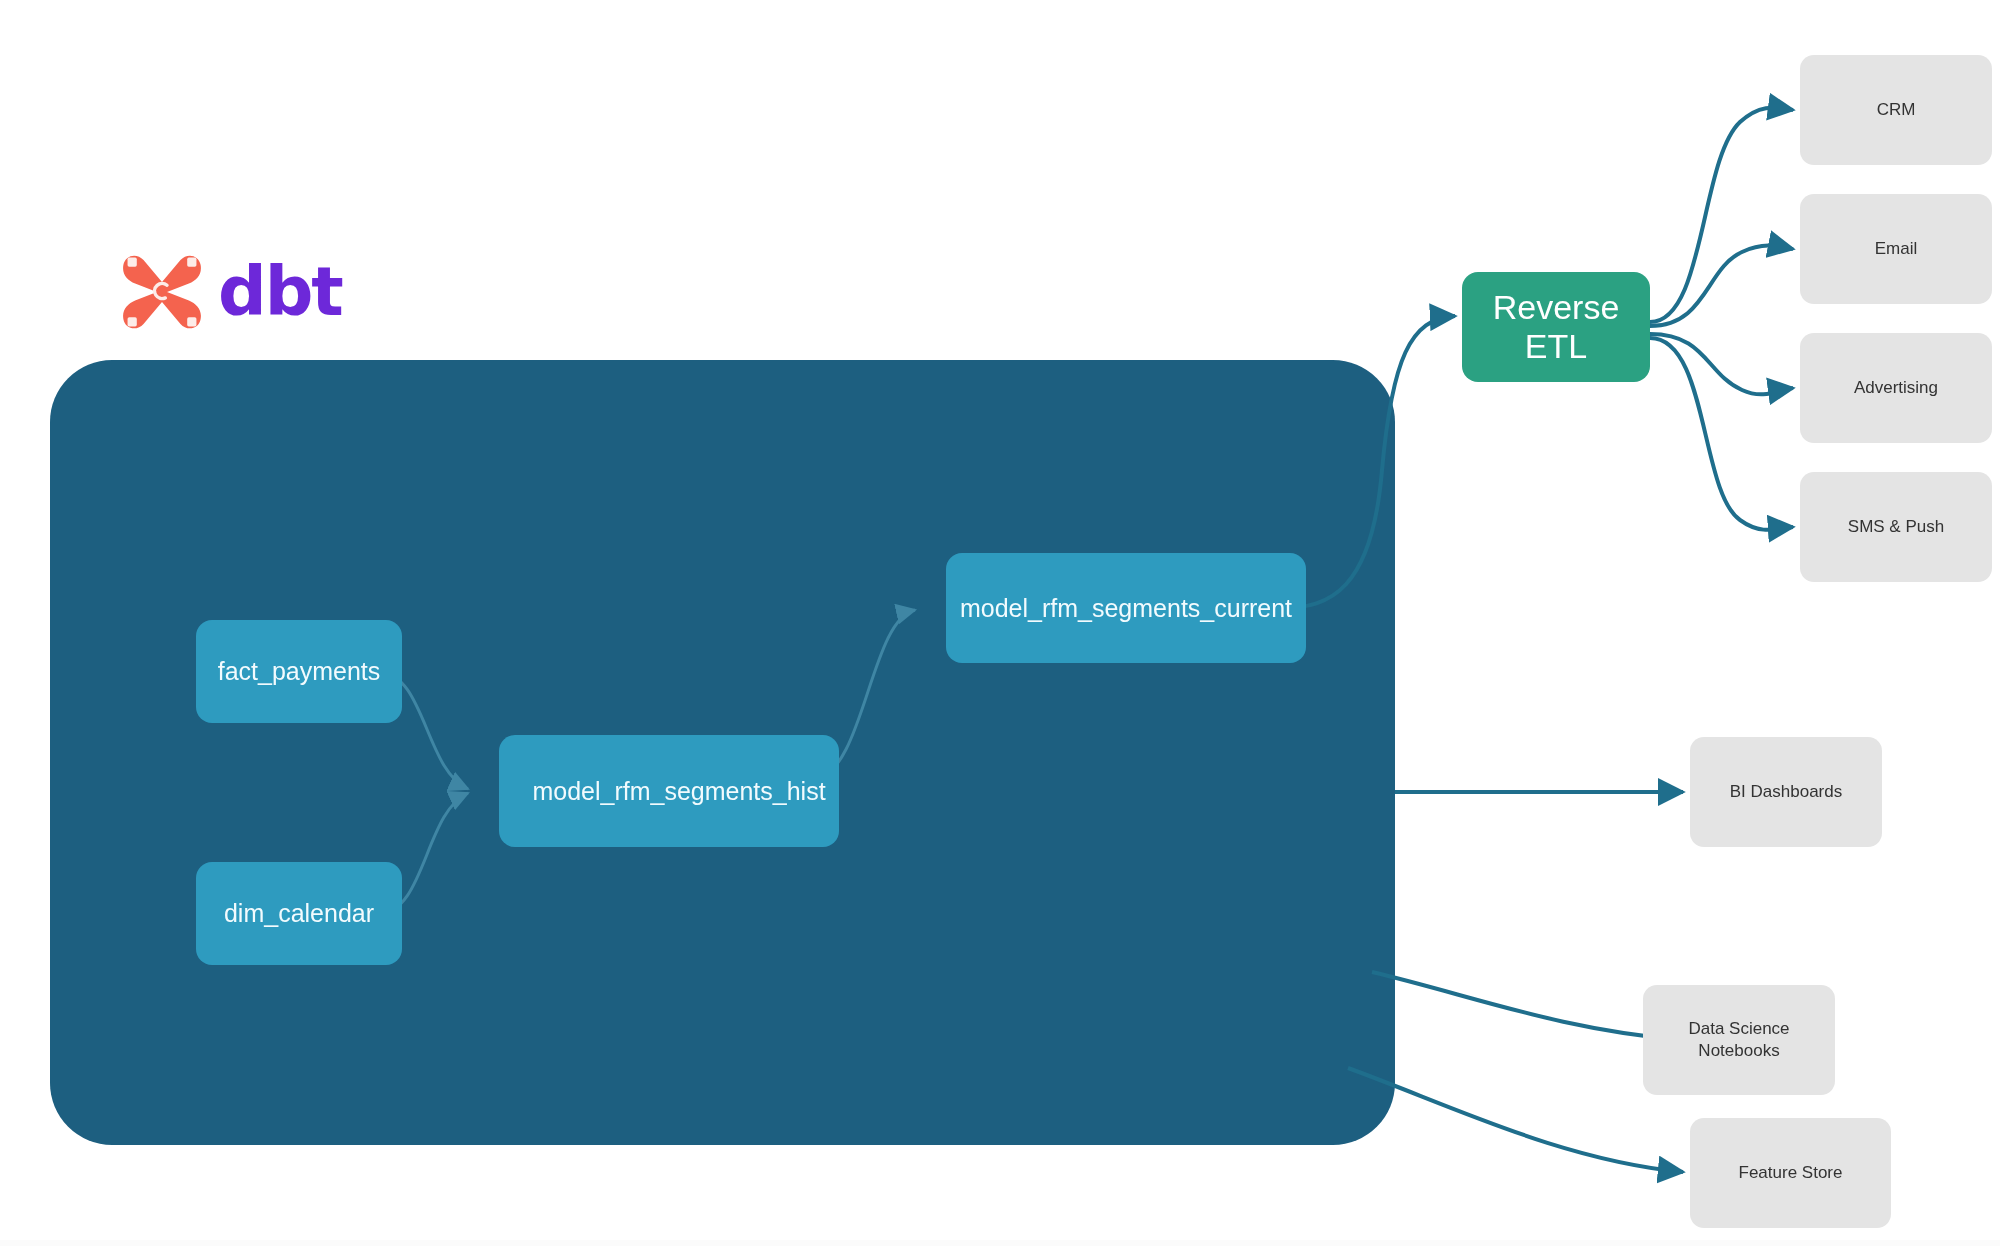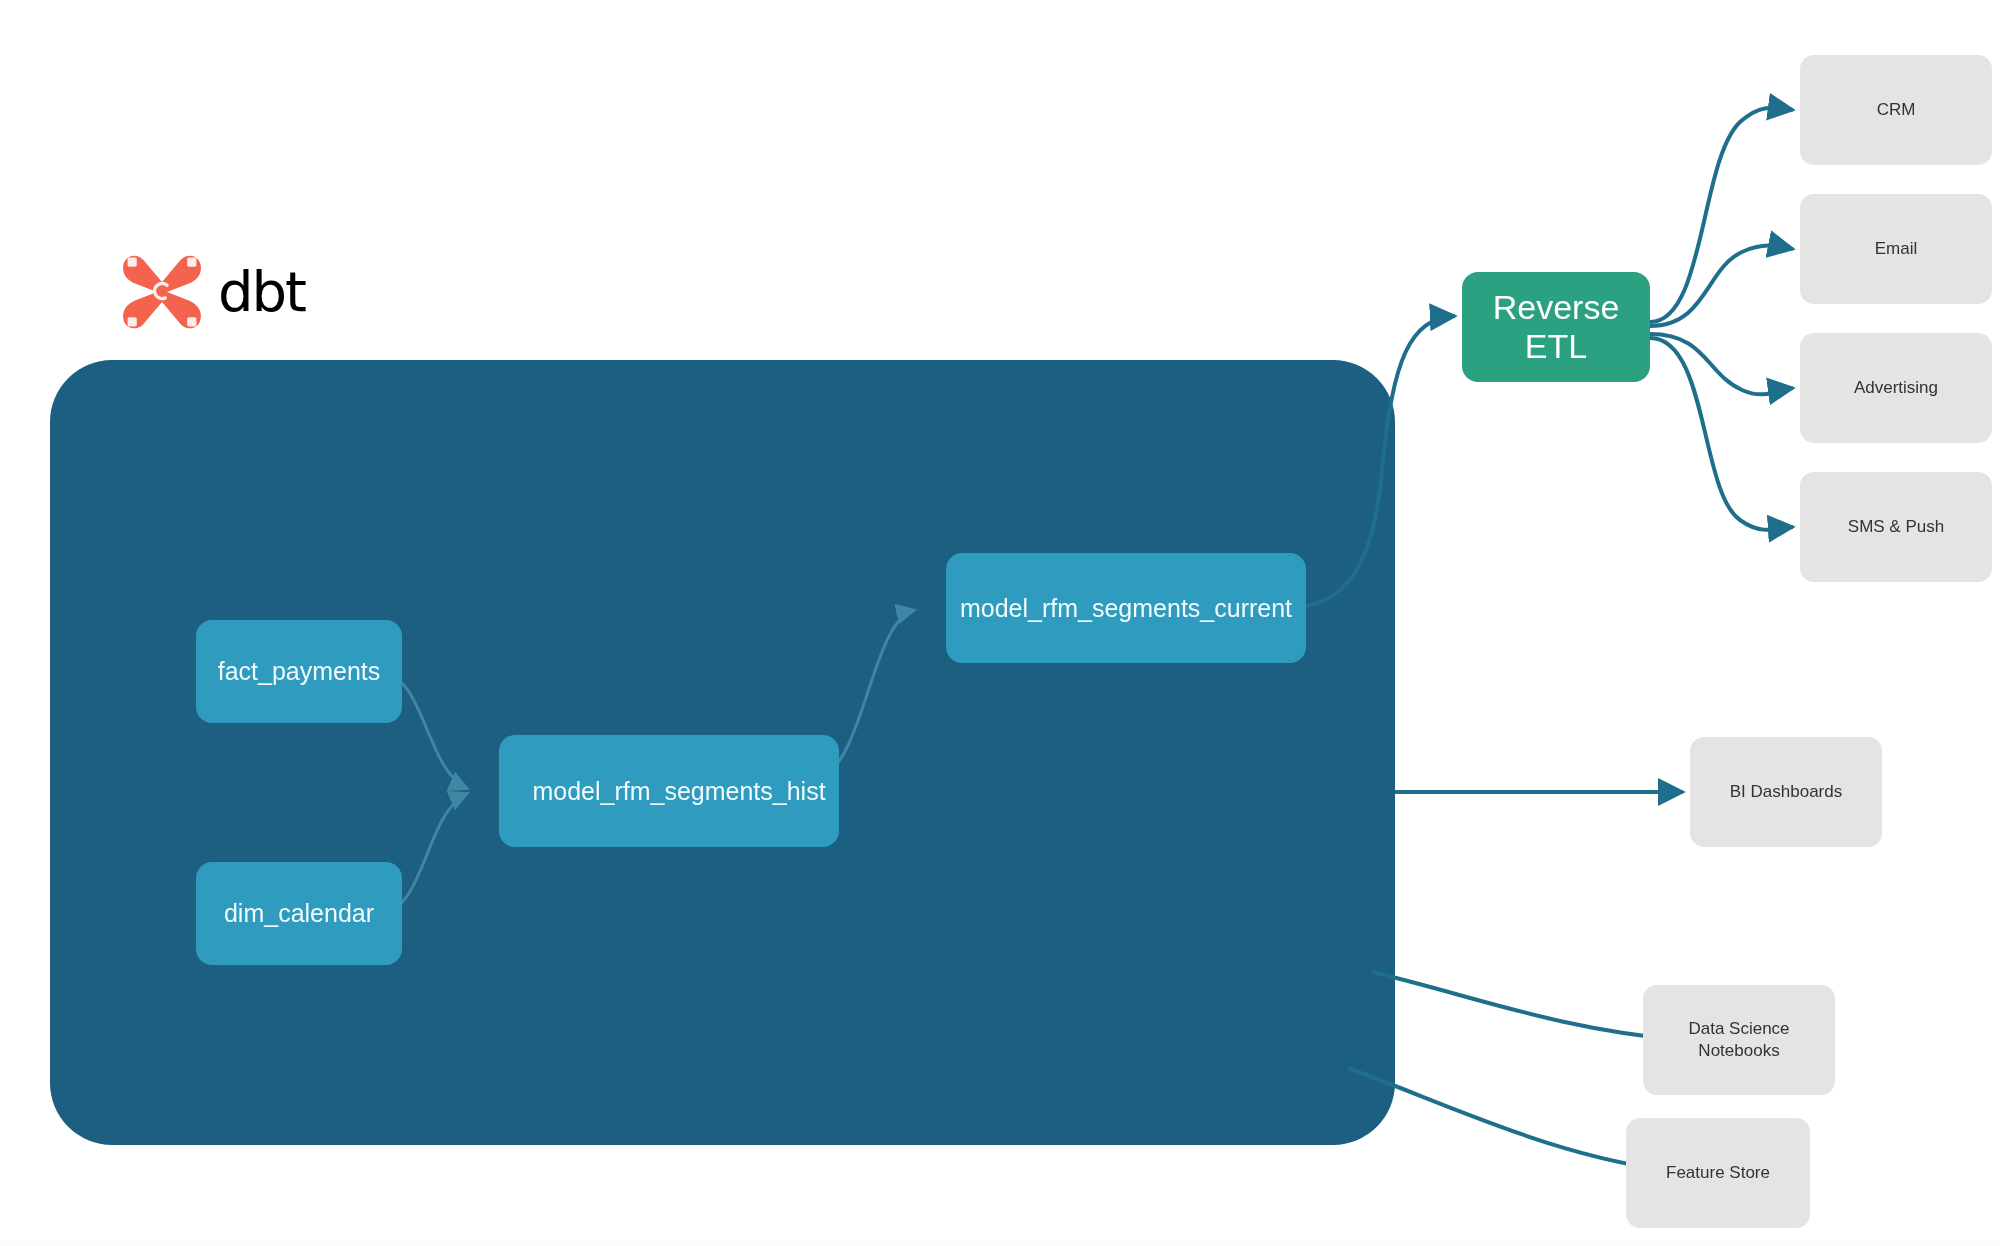--- a/index.html
+++ b/index.html
@@ -22,23 +22,23 @@
   .brand {
     position: absolute;
     left: 120px;
     top: 250px;
     display: flex;
     align-items: center;
     gap: 14px;
   }
   .brand-mark { width: 84px; height: 84px; display: block; }
   .brand-word {
-    font-size: 56px;
-    font-weight: normal;
-    color: #000000;
+    font-size: 68px;
+    font-weight: bold;
+    color: #6d28d9;
     letter-spacing: -2px;
     line-height: 1;
     font-family: "DejaVu Sans", sans-serif;
   }
   
   .warehouse {
     position: absolute;
     left: 50px;
     top: 360px;
     width: 1345px;
@@ -83,21 +83,21 @@
   .n-current  { left: 922px;  top: 553px; width: 360px; height: 110px; }
   
   .n-retl     { left: 1462px; top: 272px; width: 188px; height: 110px; }
   
   .n-crm      { left: 1800px; top: 55px;  width: 192px; height: 110px; }
   .n-email    { left: 1800px; top: 194px; width: 192px; height: 110px; }
   .n-ads      { left: 1800px; top: 333px; width: 192px; height: 110px; }
   .n-sms      { left: 1800px; top: 472px; width: 192px; height: 110px; }
   .n-bi       { left: 1690px; top: 737px; width: 192px; height: 110px; }
   .n-ds       { left: 1643px; top: 985px; width: 192px; height: 110px; }
-  .n-fs       { left: 1626px; top: 1118px;width: 184px; height: 110px; }
+  .n-fs       { left: 1690px; top: 1118px;width: 201px; height: 110px; }
 
   #edges {
     position: absolute;
     left: 0; top: 0;
     width: 2000px; height: 1246px;
     pointer-events: none;
   }
   .edge-inner { fill: none; stroke: #3f86a4; stroke-width: 3; }
   .edge-outer { fill: none; stroke: #1f6e8c; stroke-width: 4; }
   .bottom-fade {

